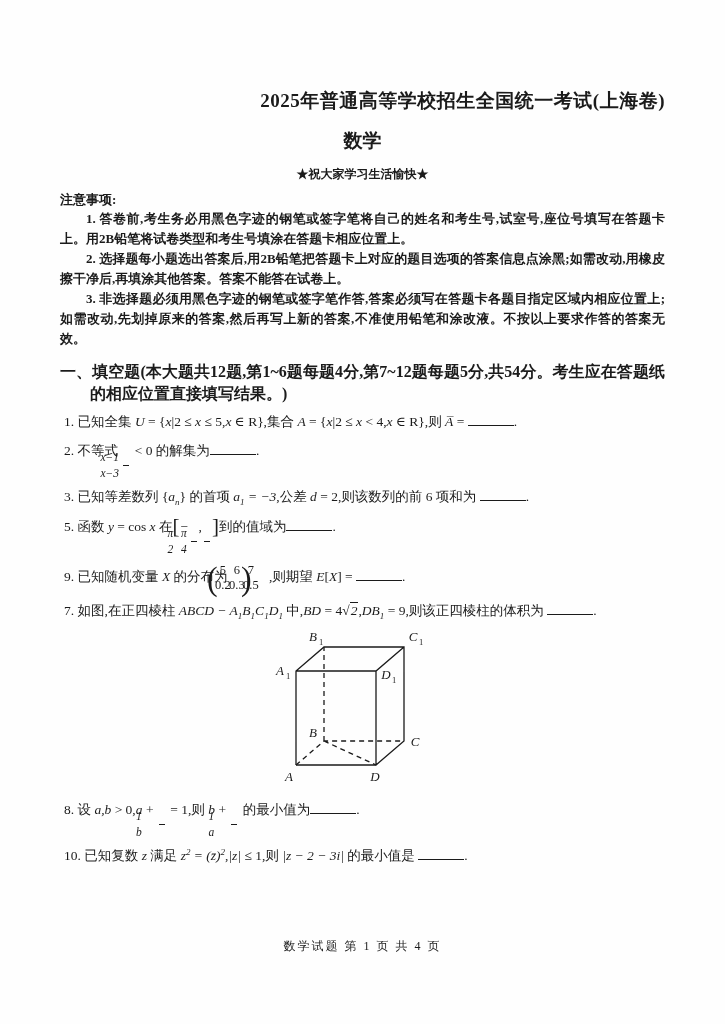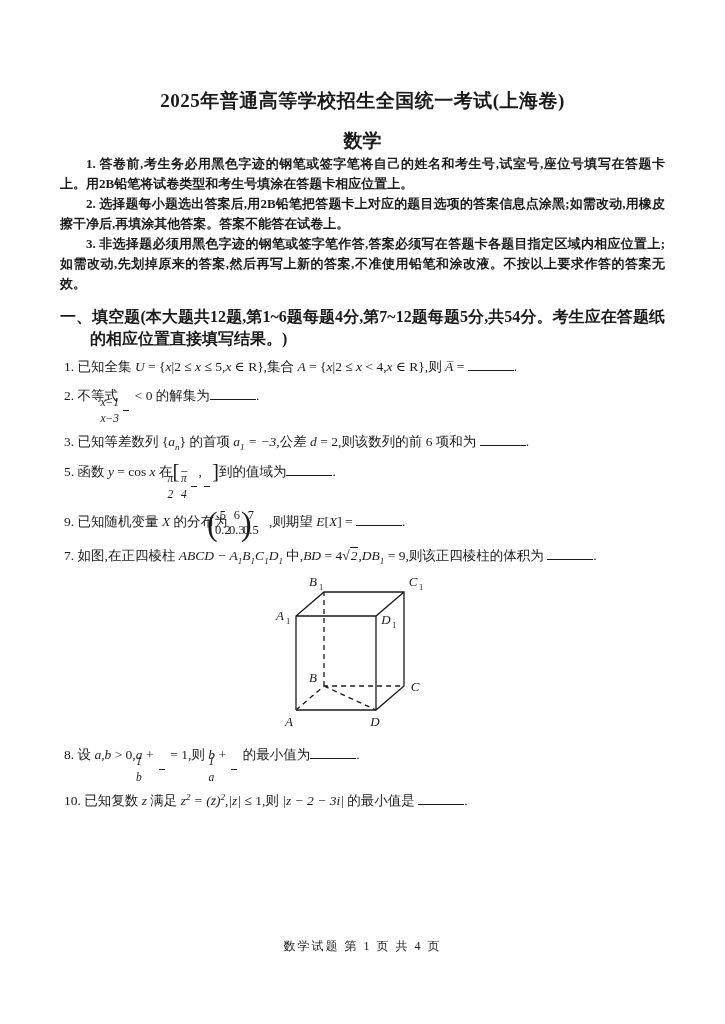--- a/index.html
+++ b/index.html
@@ -5,21 +5,21 @@
   html,body{margin:0;padding:0;}
   body{
     width:725px;height:1024px;background:#f2f2f0;
     font-family:"Liberation Serif","DejaVu Serif",serif;
     color:#1b1b1b;
   }
   .page{
     position:relative;width:725px;height:1024px;background:#fefefe;
     box-sizing:border-box;padding:88px 60px 0 60px;overflow:hidden;
   }
-  .title{font-size:19px;font-weight:700;text-align:center;margin:0;letter-spacing:.5px;}
+  .title{font-size:19px;font-weight:700;text-align:right;margin:0;letter-spacing:.5px;}
   .subject{font-size:19px;font-weight:700;text-align:center;margin:14px 0 0;}
   .greeting{font-size:12px;font-weight:700;text-align:center;margin-top:12px;}
   .notice-head{font-size:13px;font-weight:700;margin-top:8px;}
   .notice{font-size:13px;font-weight:700;line-height:20px;margin:0;text-indent:2em;text-align:justify;}
   .section{font-size:16px;font-weight:700;line-height:22px;margin:12px 0 0;
            padding-left:30px;text-indent:-30px;text-align:justify;}
   .q{font-size:13.5px;line-height:21px;margin:6px 4px;padding-left:26px;text-indent:-26px;}
   .q-tall{line-height:26px;}
   .mi{font-style:italic;}
   .blank{display:inline-block;width:46px;height:13px;border-bottom:1.2px solid #1b1b1b;}
@@ -39,21 +39,23 @@
   .fig svg{display:inline-block;}
   .footer{position:absolute;left:0;right:0;top:938px;text-align:center;
           font-size:12px;letter-spacing:2px;}
 </style>
 </head>
 <body>
 
 <div class="page">
   <h1 class="title">2025年普通高等学校招生全国统一考试(上海卷)</h1>
   <h2 class="subject">数学</h2>
+  <div class="greeting">★祝大家学习生活愉快★</div>
 
+  <div class="notice-head">注意事项:</div>
   <p class="notice">1. 答卷前,考生务必用黑色字迹的钢笔或签字笔将自己的姓名和考生号,试室号,座位号填写在答题卡上。用2B铅笔将试卷类型和考生号填涂在答题卡相应位置上。</p>
   <p class="notice">2. 选择题每小题选出答案后,用2B铅笔把答题卡上对应的题目选项的答案信息点涂黑;如需改动,用橡皮擦干净后,再填涂其他答案。答案不能答在试卷上。</p>
   <p class="notice">3. 非选择题必须用黑色字迹的钢笔或签字笔作答,答案必须写在答题卡各题目指定区域内相应位置上;如需改动,先划掉原来的答案,然后再写上新的答案,不准使用铅笔和涂改液。不按以上要求作答的答案无效。</p>
 
   <p class="section">一、填空题(本大题共12题,第1~6题每题4分,第7~12题每题5分,共54分。考生应在答题纸的相应位置直接填写结果。)</p>
 
   <div class="q"><span class="cn">1. 已知全集 </span><span class="mi">U</span><span class="cn"> = {</span><span class="mi">x</span><span class="cn">|2 ≤ </span><span class="mi">x</span><span class="cn"> ≤ 5,</span><span class="mi">x</span><span class="cn"> ∈ R},集合 </span><span class="mi">A</span><span class="cn"> = {</span><span class="mi">x</span><span class="cn">|2 ≤ </span><span class="mi">x</span><span class="cn"> &lt; 4,</span><span class="mi">x</span><span class="cn"> ∈ R},则 </span><span class="mi">A̅</span><span class="cn"> = </span><span class="blank"></span><span class="cn">.</span></div>
   <div class="q q-tall"><span class="cn">2. 不等式 </span><span class="frac">
         <span class="num">x−1</span>
         <span class="den">x−3</span>

